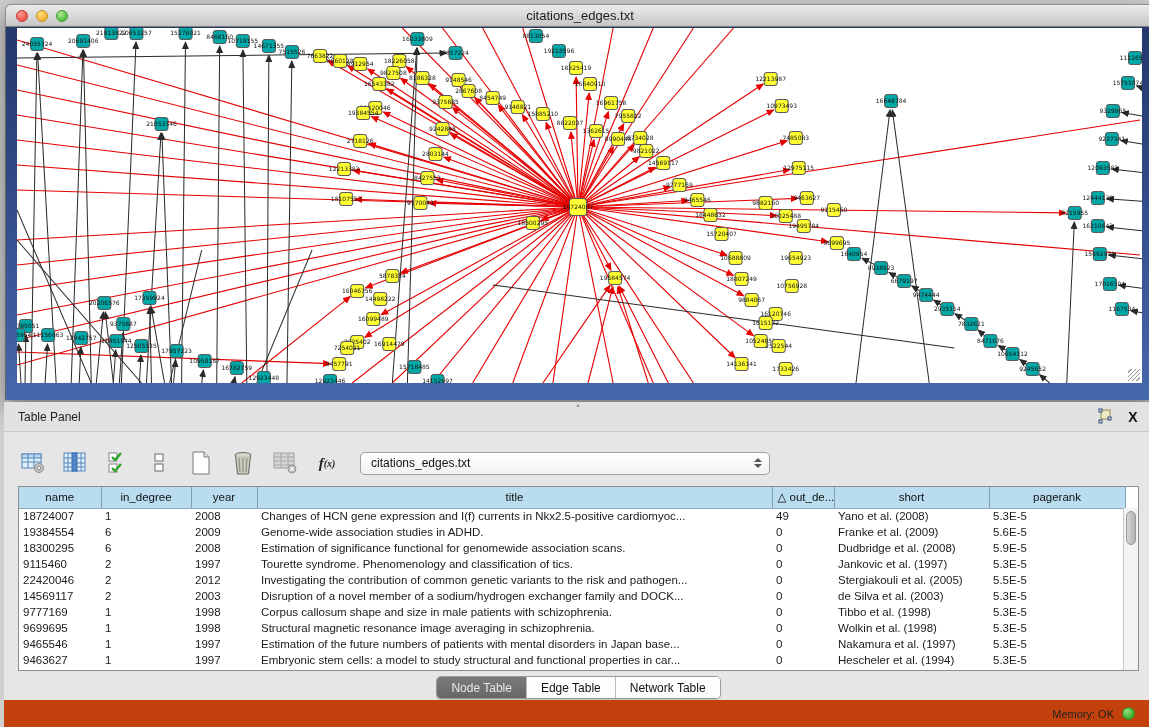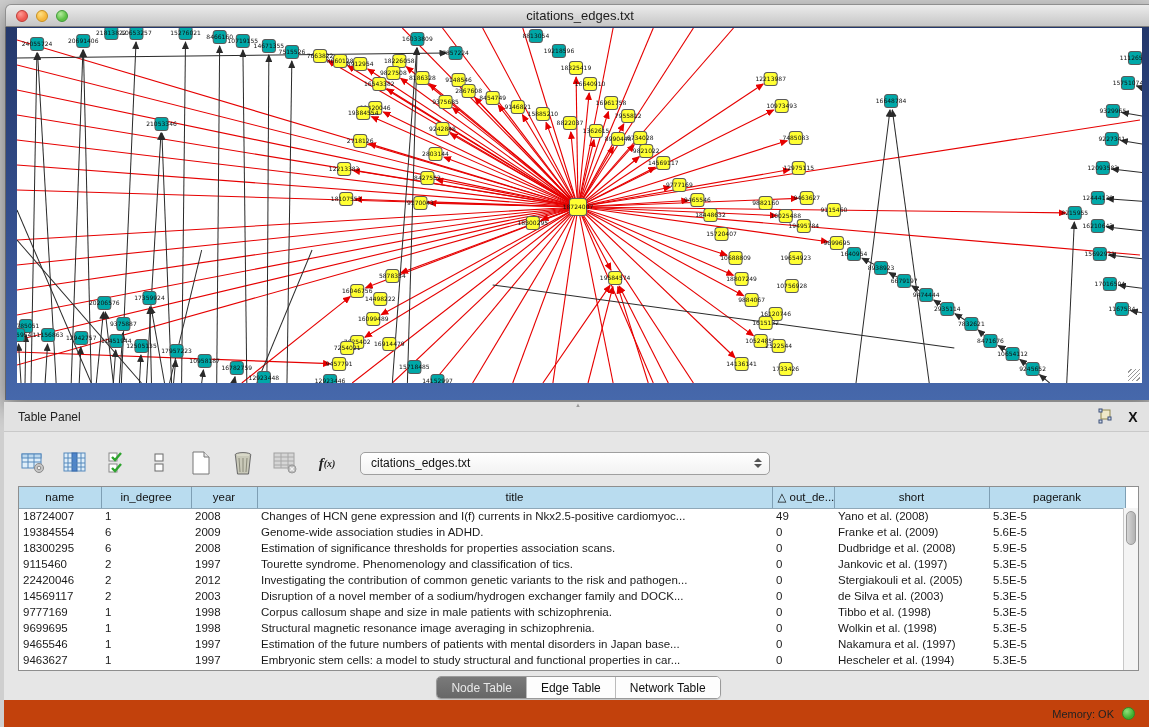--- a/index.html
+++ b/index.html
@@ -851,21 +851,21 @@
               <td class="col-year">2009</td>
               <td class="col-title">Genome-wide association studies in ADHD.</td>
               <td class="col-out_degree">0</td>
               <td class="col-short">Franke et al. (2009)</td>
               <td class="col-pagerank">5.6E-5</td>
             </tr>
             <tr>
               <td class="col-name">18300295</td>
               <td class="col-in_degree">6</td>
               <td class="col-year">2008</td>
-              <td class="col-title">Estimation of significance thresholds for properties association scans.</td>
+              <td class="col-title">Estimation of significance functional for genomewide association scans.</td>
               <td class="col-out_degree">0</td>
               <td class="col-short">Dudbridge et al. (2008)</td>
               <td class="col-pagerank">5.9E-5</td>
             </tr>
             <tr>
               <td class="col-name">9115460</td>
               <td class="col-in_degree">2</td>
               <td class="col-year">1997</td>
               <td class="col-title">Tourette syndrome. Phenomenology and classification of tics.</td>
               <td class="col-out_degree">0</td>

